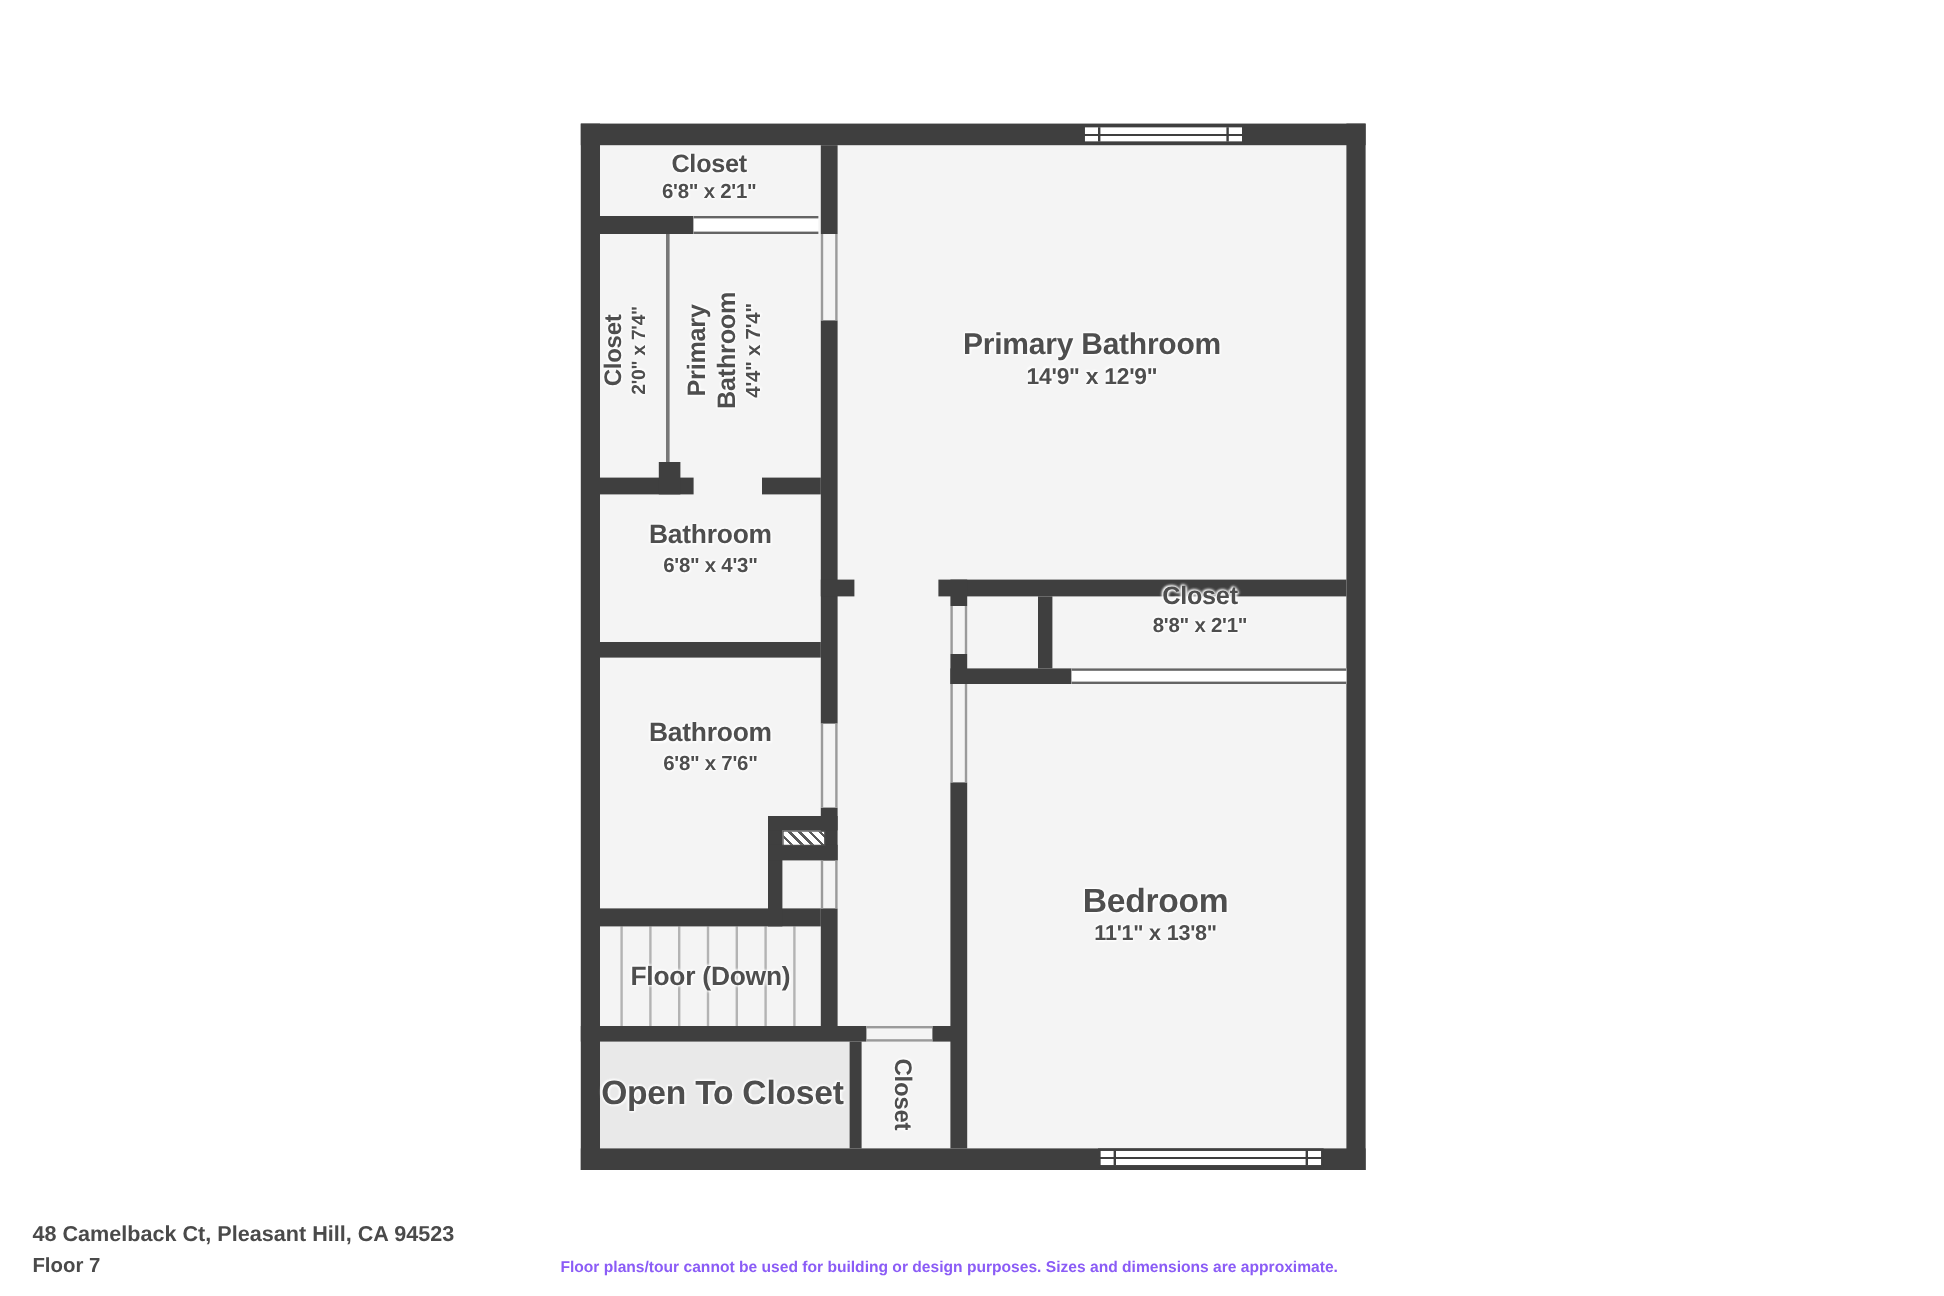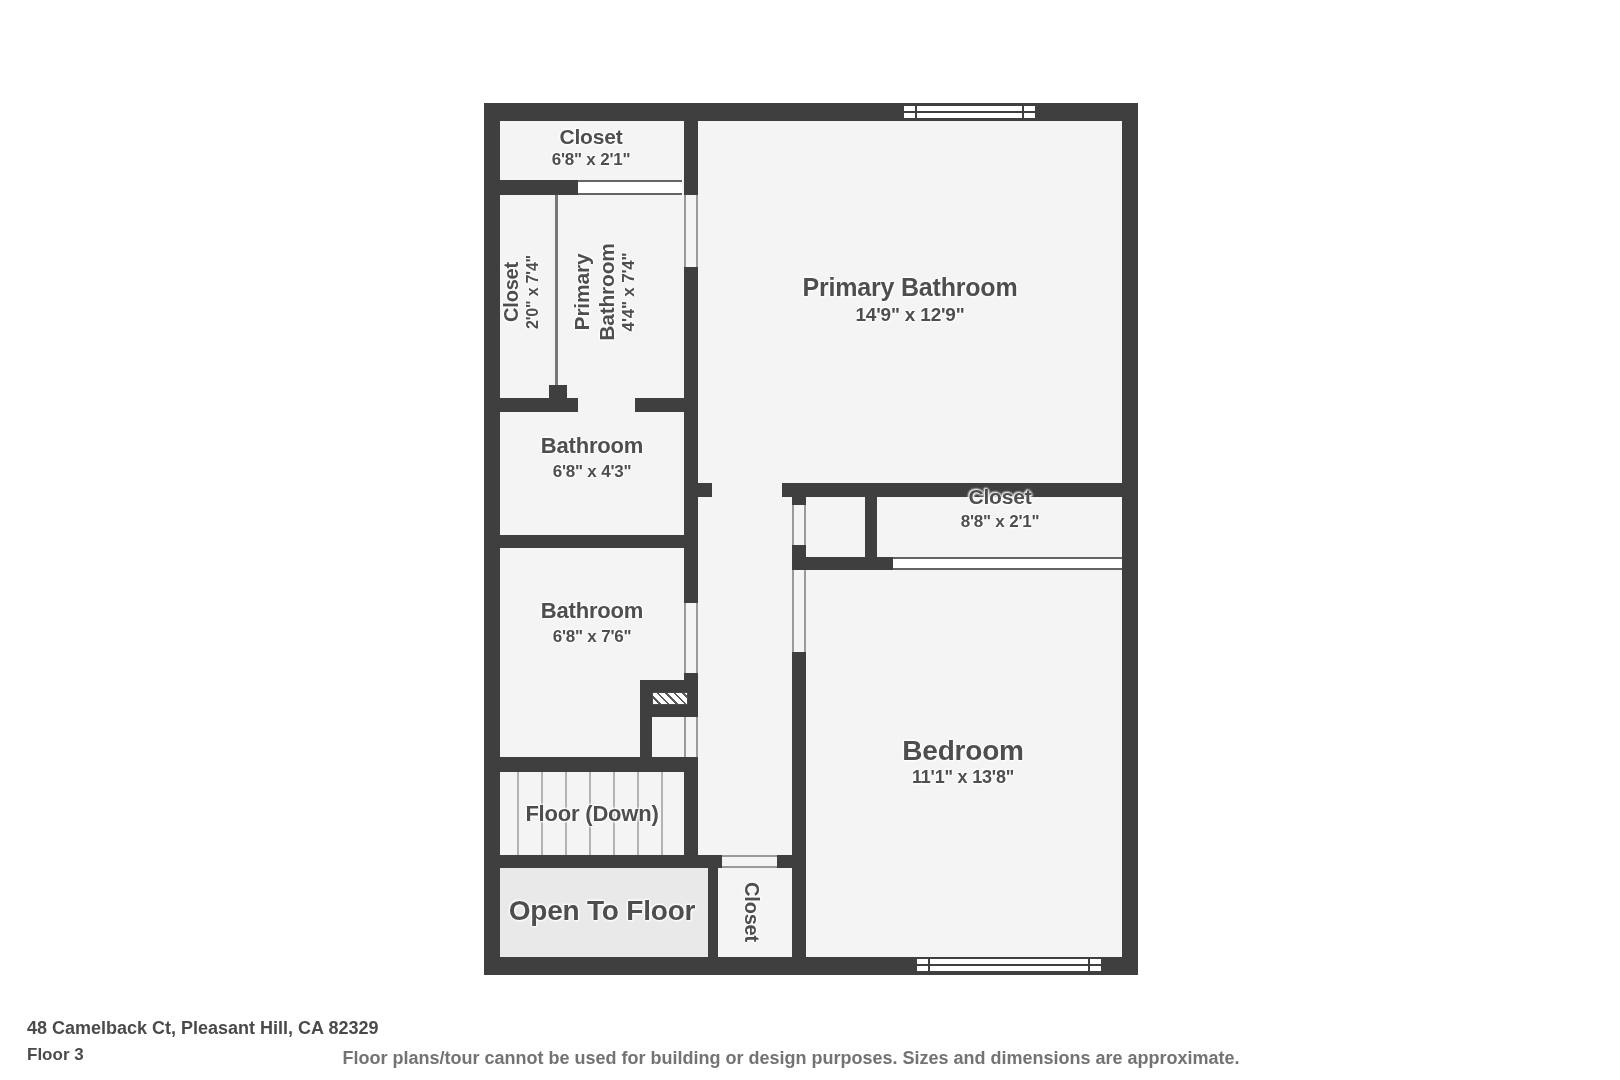--- a/index.html
+++ b/index.html
@@ -40,21 +40,21 @@
   .nm25{font-size:25px;line-height:1.2;}
   .dm16{font-size:16px;line-height:1.2;}
   .dm17{font-size:17px;line-height:1.2;}
   .dm18{font-size:18px;line-height:1.2;}
   .dm19{font-size:19px;line-height:1.2;}
   #pbath-name{width:120px;white-space:normal;margin:0 auto;}
   
   .footer-line{position:absolute;font-weight:700;color:#4a4a4a;}
   #addr{left:27px;top:1018px;font-size:18px;}
   #floor{left:27px;top:1045px;font-size:17px;}
-  #disclaimer{left:791px;top:1048px;transform:translateX(-50%);font-size:18px;color:#737373;white-space:nowrap;}
+  #disclaimer{left:791px;top:1048px;transform:translateX(-50%);font-size:13px;color:#8b5cf6;white-space:nowrap;}
 </style>
 </head>
 <body>
 
 <div id="stage">
 
   <div id="plan-bg" class="fill"></div>
   <div id="otb-fill" class="fill"></div>
 
   <div class="tread" style="left:517px"></div>
@@ -140,21 +140,21 @@
   <div class="lbl dm17" style="left:1000px;top:522px">8'8" x 2'1"</div>
 
   <div class="lbl nm22" style="left:592px;top:611px">Bathroom</div>
   <div class="lbl dm17" style="left:592px;top:637px">6'8" x 7'6"</div>
 
   <div class="lbl nm24" style="left:963px;top:751px">Bedroom</div>
   <div class="lbl dm18" style="left:963px;top:778px">11'1" x 13'8"</div>
 
   <div class="lbl nm22" style="left:592px;top:814px">Floor (Down)</div>
 
-  <div class="lbl nm24" style="left:602px;top:911px">Open To Floor</div>
+  <div class="lbl nm24" style="left:602px;top:911px">Open To Closet</div>
 
   <div class="vlbl rotcw nm20" style="left:752px;top:912px;white-space:nowrap">Closet</div>
 
-  <div id="addr" class="footer-line">48 Camelback Ct, Pleasant Hill, CA 82329</div>
-  <div id="floor" class="footer-line">Floor 3</div>
+  <div id="addr" class="footer-line">48 Camelback Ct, Pleasant Hill, CA 94523</div>
+  <div id="floor" class="footer-line">Floor 7</div>
   <div id="disclaimer" class="footer-line">Floor plans/tour cannot be used for building or design purposes. Sizes and dimensions are approximate.</div>
 
 </div>
 
 </body></html>

